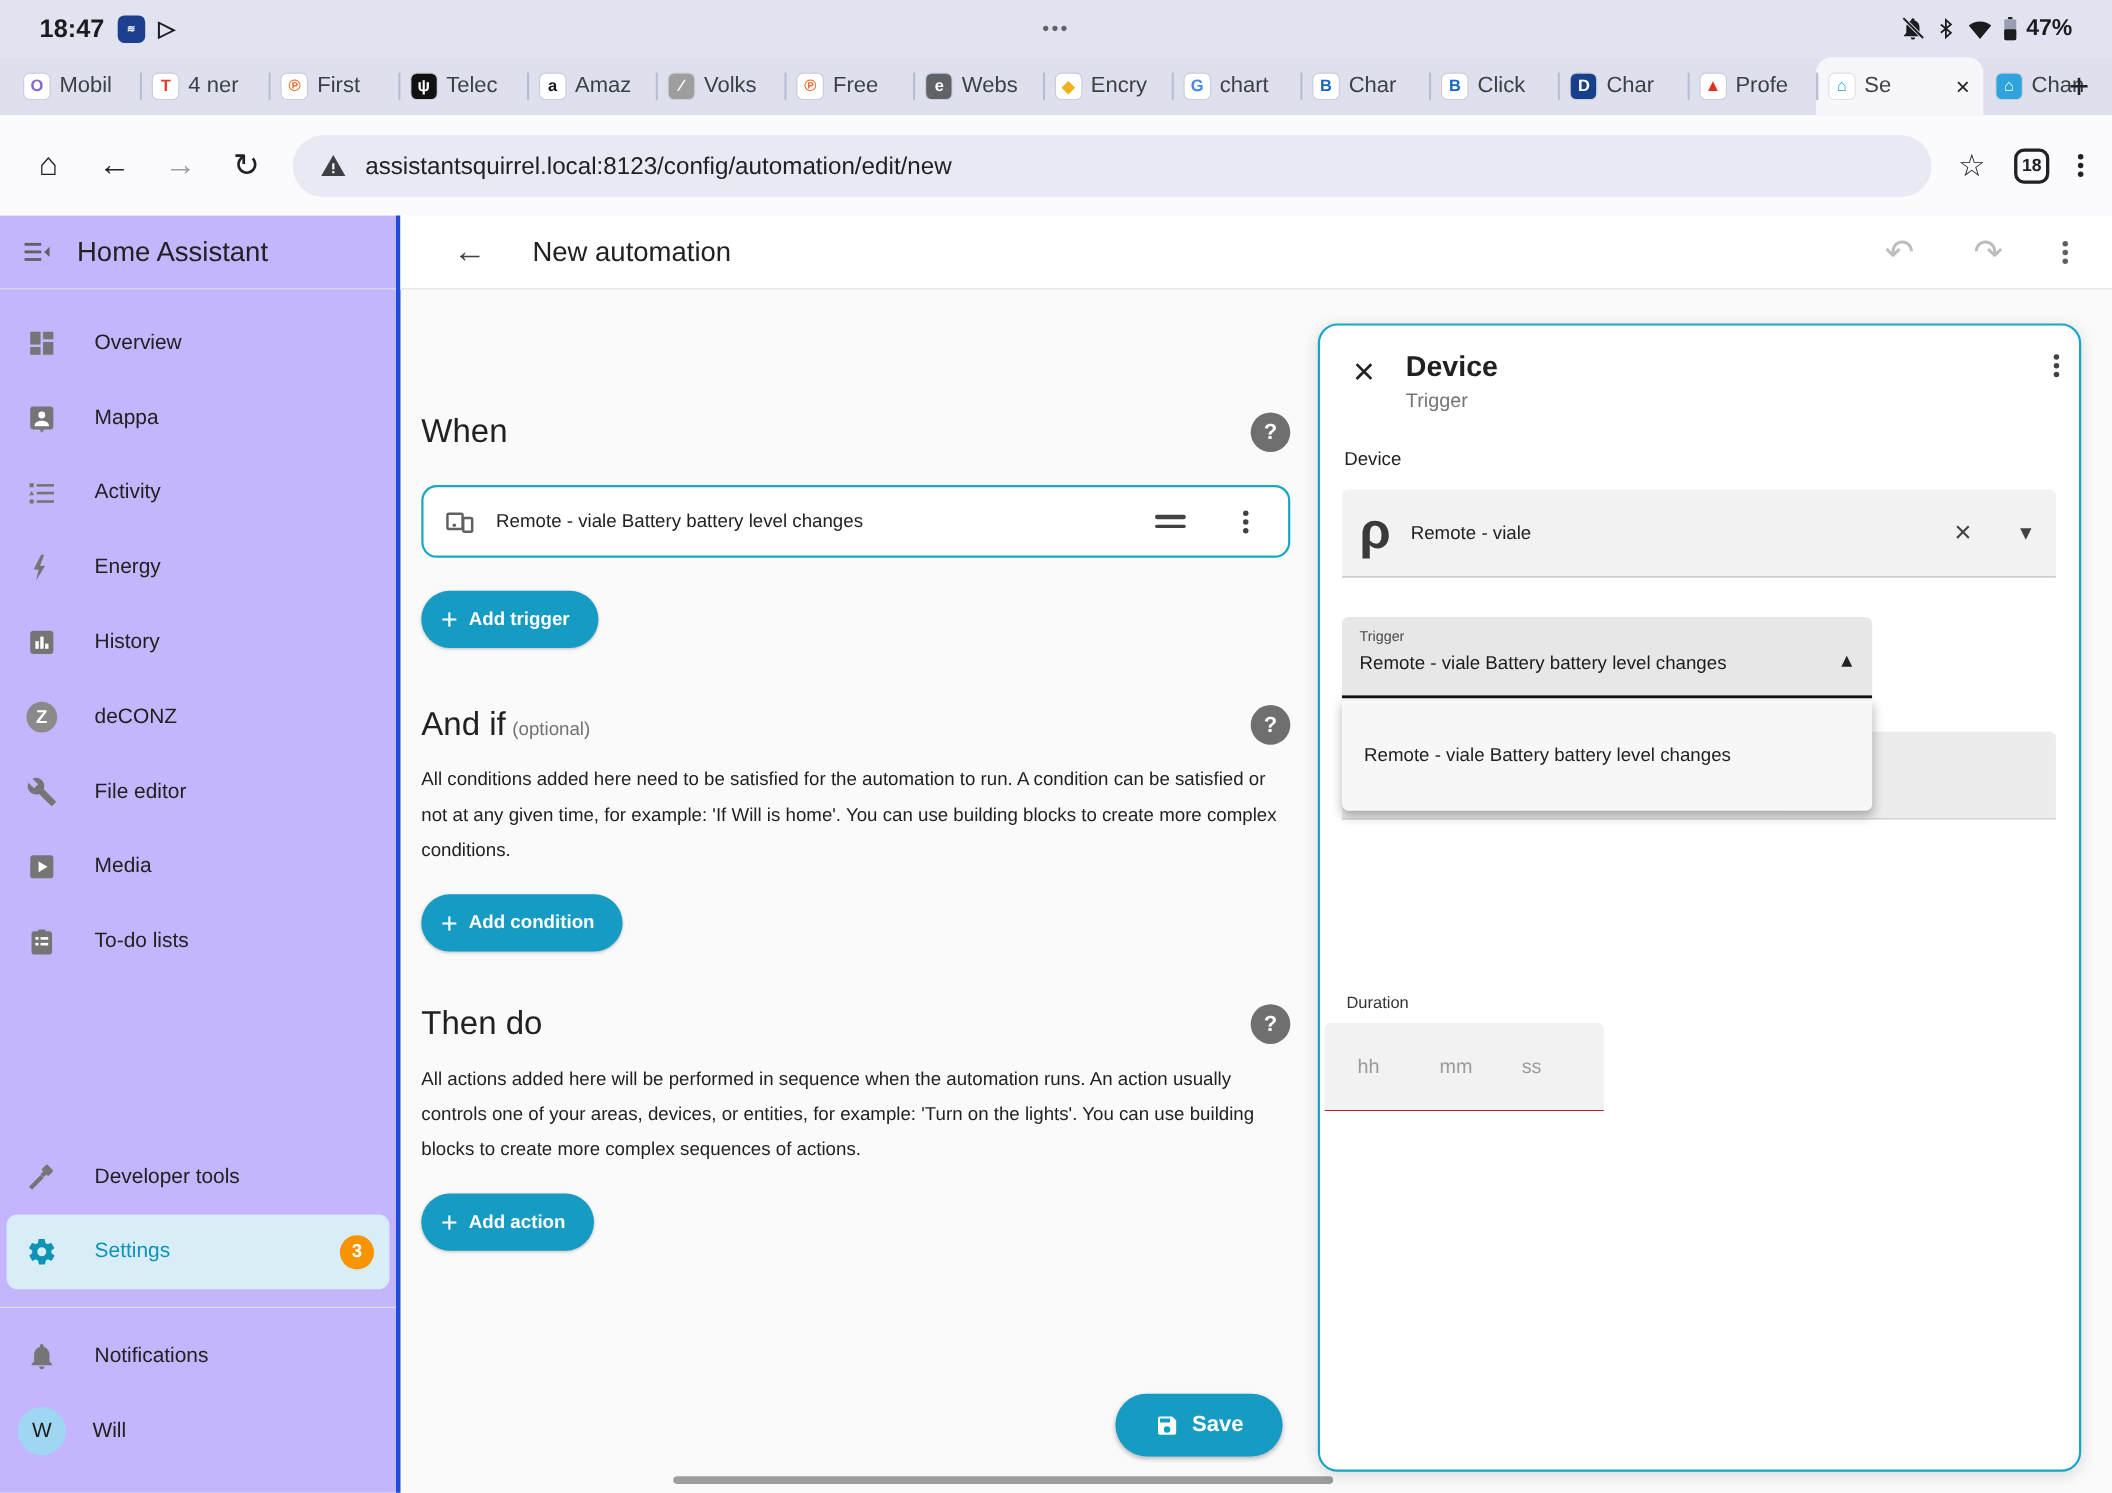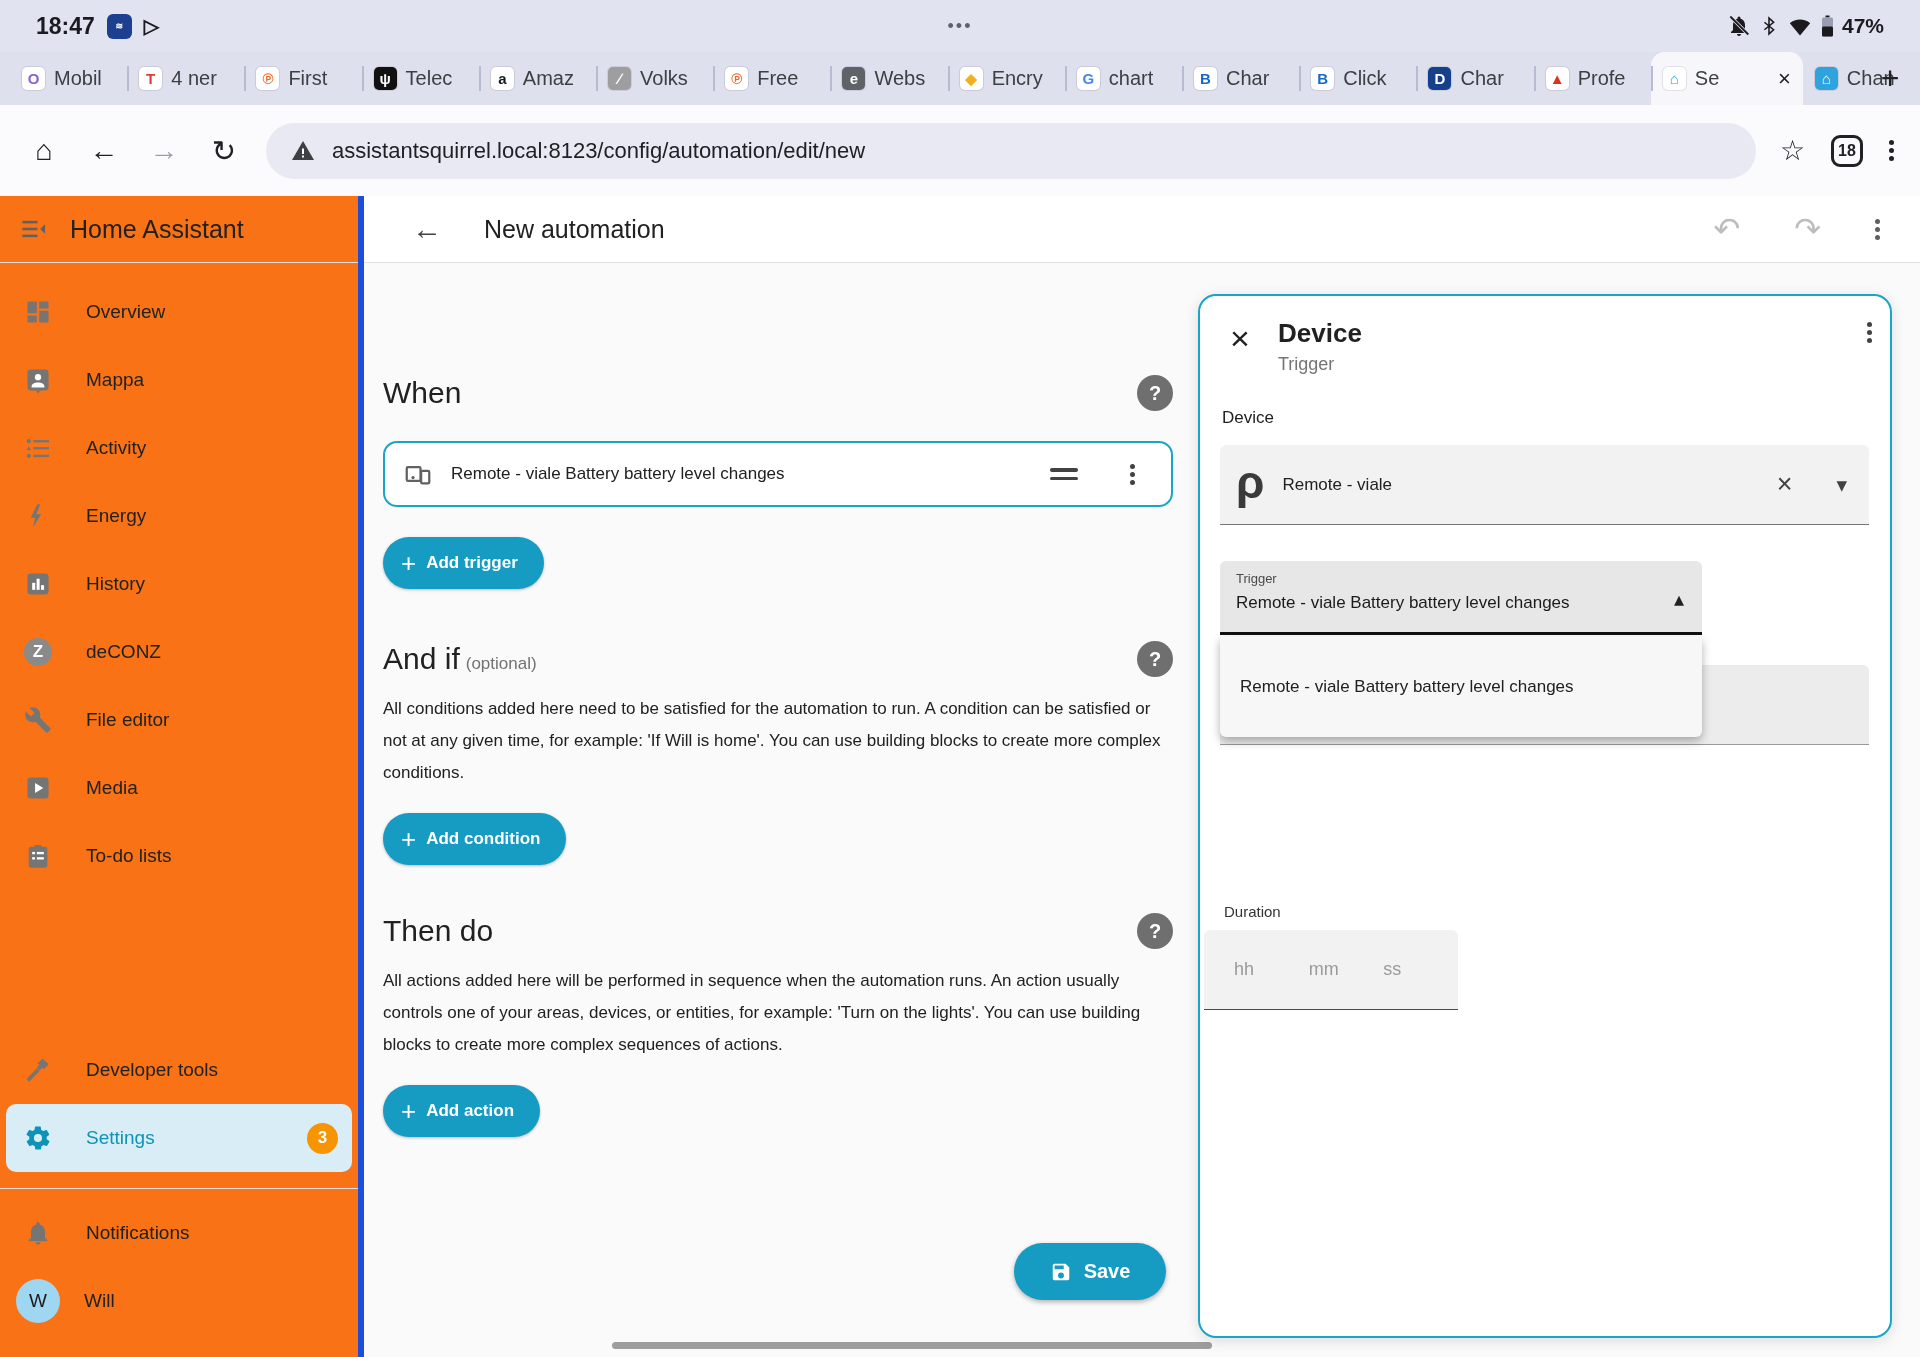--- a/index.html
+++ b/index.html
@@ -32,21 +32,21 @@
   .nav-ic.disabled{color:#9aa0a6}
   .url-pill{flex:1;height:56px;background:#e8e9f3;border-radius:28px;display:flex;align-items:center;gap:16px;padding:0 24px;margin:0 10px;font-size:22px;color:#202124}
   .url-pill svg{flex:0 0 auto}
   .tb-right{display:flex;align-items:center;gap:26px;padding:0 10px}
   .star{font-size:28px;color:#202124}
   .tab-count{width:32px;height:32px;border:3px solid #202124;border-radius:9px;display:grid;place-items:center;font-size:16px;font-weight:bold;color:#202124}
   .kebab{width:5px;height:5px;border-radius:50%;background:currentColor;box-shadow:0 -8px 0 currentColor,0 8px 0 currentColor;color:#202124}
   
   .app{position:absolute;top:196px;left:0;right:0;bottom:0;display:flex;background:#fafafa}
   
-  .sidebar{width:364px;background:#f97316;border-right:6px solid #1d4ed8;position:relative;flex:0 0 364px}
+  .sidebar{width:364px;background:#c4b5fd;border-right:4px solid #1d4ed8;position:relative;flex:0 0 364px}
   .side-header{height:67px;border-bottom:1px solid #e0e0e0;display:flex;align-items:center;gap:22px;padding:0 20px;font-size:25px;color:#212121}
   .nav{padding-top:15px}
   .nav-item{height:68px;display:flex;align-items:center;gap:34px;padding:0 14px 0 18px;font-size:19px;font-weight:500;color:#212121;margin:0 6px;border-radius:10px}
   .nav-item svg{flex:0 0 28px}
   .nav-item.active{background:var(--sel-bg);color:var(--sel-fg)}
   .nav-item.active svg{fill:var(--sel-fg)}
   .badge{margin-left:auto;width:31px;height:31px;border-radius:50%;background:var(--badge);color:#fff;font-size:17px;font-weight:bold;display:grid;place-items:center}
   .side-bottom{position:absolute;left:0;right:0;bottom:22px}
   .side-divider{border-top:1px solid #e0e0e0;margin:16px 0 10px}
   .avatar{width:44px;height:44px;border-radius:50%;background:var(--avatar);color:#1c1c1c;font-size:19px;display:grid;place-items:center;margin-left:-8px;margin-right:-10px}
@@ -64,21 +64,21 @@
   .help{width:36px;height:36px;border-radius:50%;background:#6f6f6f;color:#fff;font-size:20px;font-weight:bold;display:grid;place-items:center}
   .mt78{margin-top:112px}.mt52{margin-top:52px}.mt48{margin-top:48px}
   .trigger-card{margin-top:30px;height:66px;background:#fff;border:2.5px solid var(--accent-border);border-radius:14px;display:flex;align-items:center;gap:18px;padding:0 36px 0 18px;font-size:17px}
   .drag{margin-left:auto;display:flex;flex-direction:column;gap:5px;margin-right:34px}
   .drag span{width:28px;height:3.5px;background:#424242;border-radius:2px}
   .card-kebab{color:#424242}
   .add-btn{margin-top:30px;display:inline-flex;align-items:center;gap:10px;height:52px;border-radius:26px;background:var(--accent);color:#fff;font-size:17px;font-weight:bold;padding:0 26px 0 18px;box-shadow:0 1px 3px rgba(0,0,0,.25)}
   .add-btn .plus{font-size:26px;font-weight:400}
   .mt24{margin-top:24px}
   .para{margin-top:16px;font-size:17px;line-height:32px;color:#212121}
-  .save-btn{position:absolute;left:650px;top:980px;width:152px;height:57px;border-radius:29px;background:var(--accent);color:#fff;font-size:20px;font-weight:bold;display:flex;align-items:center;justify-content:center;gap:12px;box-shadow:0 2px 5px rgba(0,0,0,.3)}
+  .save-btn{position:absolute;left:650px;top:1004px;width:152px;height:57px;border-radius:29px;background:var(--accent);color:#fff;font-size:20px;font-weight:bold;display:flex;align-items:center;justify-content:center;gap:12px;box-shadow:0 2px 5px rgba(0,0,0,.3)}
   .hscroll{position:absolute;left:248px;top:1079px;width:600px;height:7px;border-radius:4px;background:#9e9e9e}
   
   .dialog{position:absolute;left:1198px;top:294px;width:694px;height:1044px;background:#fff;border:2.5px solid var(--accent-border);border-radius:18px;box-shadow:0 3px 14px rgba(0,0,0,.12)}
   .dlg-inner{position:relative;width:100%;height:100%}
   .dlg-header{position:absolute;top:22px;left:18px;right:18px;display:flex;align-items:flex-start;gap:16px}
   .dlg-close{font-size:34px;color:#212121;width:44px;text-align:center;line-height:40px}
   .dlg-title{font-size:26px;font-weight:bold;color:#212121}
   .dlg-sub{font-size:18px;color:#757575;margin-top:5px}
   .dlg-kebab{margin-left:auto;margin-top:12px;color:#424242}
   .fld-label{position:absolute;left:22px;top:112px;font-size:17px;color:#212121}

